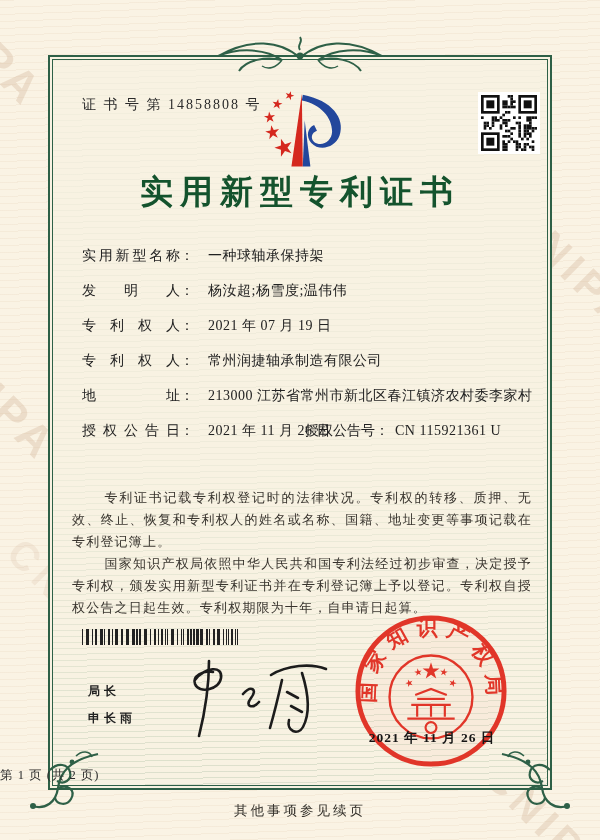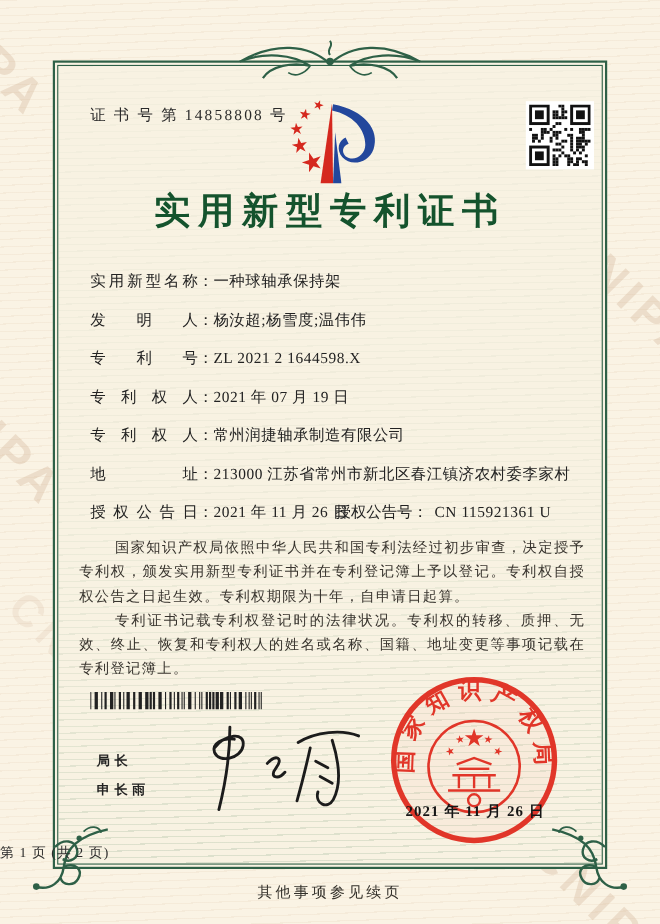--- a/index.html
+++ b/index.html
@@ -45,21 +45,21 @@
   
   .cert-number { position:absolute; left:82px; top:96px; font-size:14px; letter-spacing:2px; color:#2a2a2a; }
   .logo { position:absolute; left:247px; top:88px; width:104px; height:90px; }
   .qr { position:absolute; left:478px; top:92px; width:62px; height:62px; background:#fff; padding:3px; }
   .title { position:absolute; left:0; right:0; top:170px; text-align:center;
            font-size:33px; font-weight:bold; letter-spacing:7px; color:#14532d; }
   .fields { position:absolute; left:82px; top:247px; width:450px; font-size:14px; color:#222; }
   .field-row { height:35px; position:relative; white-space:nowrap; }
   .flabel { display:inline-block; width:98px; text-align:justify; text-align-last:justify; vertical-align:top; }
   .fcolon { display:inline-block; width:14px; }
-  .fvalue { margin-left:0; letter-spacing:.5px; }
+  .fvalue { margin-left:14px; letter-spacing:.5px; }
   .grant-pair { position:absolute; left:223px; top:0; }
   .grant-pair .fvalue { margin-left:6px; }
   .body-text { position:absolute; left:72px; top:487px; width:460px;
                font-size:13px; line-height:22px; color:#38342e;
                text-align:justify; letter-spacing:1.2px; }
   .body-text p { text-indent:2.5em; }
   .barcode { position:absolute; left:82px; top:629px; width:160px; height:16px; }
   .signer { position:absolute; left:88px; top:678px; font-family:"Liberation Sans",sans-serif;
             font-size:12px; font-weight:bold; color:#222; letter-spacing:4px; line-height:27px; }
   .signature { position:absolute; left:165px; top:650px; width:170px; height:95px; }
@@ -267,42 +267,39 @@
   <div class="title">实用新型专利证书</div>
 
   <div class="fields">
     <div class="field-row">
       <span class="flabel">实用新型名称</span><span class="fcolon">：</span><span class="fvalue">一种球轴承保持架</span>
     </div>
     <div class="field-row">
       <span class="flabel">发明人</span><span class="fcolon">：</span><span class="fvalue">杨汝超;杨雪度;温伟伟</span>
     </div>
     <div class="field-row">
-      <span class="flabel">专利号</span><span class="fcolon">：</span><span class="fvalue">ZL 2021 2 1644598.X</span>
-    </div>
-    <div class="field-row">
       <span class="flabel">专利权人</span><span class="fcolon">：</span><span class="fvalue">2021 年 07 月 19 日</span>
     </div>
     <div class="field-row">
       <span class="flabel">专利权人</span><span class="fcolon">：</span><span class="fvalue">常州润捷轴承制造有限公司</span>
     </div>
     <div class="field-row">
       <span class="flabel">地址</span><span class="fcolon">：</span><span class="fvalue">213000 江苏省常州市新北区春江镇济农村委李家村</span>
     </div>
     <div class="field-row">
       <span class="flabel">授权公告日</span><span class="fcolon">：</span><span class="fvalue">2021 年 11 月 26 日</span>
       <span class="grant-pair">
         <span>授权公告号</span><span>：</span><span class="fvalue">CN 115921361 U</span>
       </span>
     </div>
   </div>
 
   <div class="body-text">
+    <p>专利证书记载专利权登记时的法律状况。专利权的转移、质押、无效、终止、恢复和专利权人的姓名或名称、国籍、地址变更等事项记载在专利登记簿上。</p>
     <p>国家知识产权局依照中华人民共和国专利法经过初步审查，决定授予专利权，颁发实用新型专利证书并在专利登记簿上予以登记。专利权自授权公告之日起生效。专利权期限为十年，自申请日起算。</p>
-    <p>专利证书记载专利权登记时的法律状况。专利权的转移、质押、无效、终止、恢复和专利权人的姓名或名称、国籍、地址变更等事项记载在专利登记簿上。</p>
   </div>
 
   <svg class="barcode" id="barcode-svg" viewBox="0 0 160 16">
       <rect x="0" y="0" width="1" height="16" fill="#222"></rect>
       <rect x="4" y="0" width="3" height="16" fill="#222"></rect>
       <rect x="10" y="0" width="1" height="16" fill="#222"></rect>
       <rect x="13" y="0" width="2" height="16" fill="#222"></rect>
       <rect x="18" y="0" width="3" height="16" fill="#222"></rect>
       <rect x="22" y="0" width="1" height="16" fill="#222"></rect>
       <rect x="26" y="0" width="2" height="16" fill="#222"></rect>

